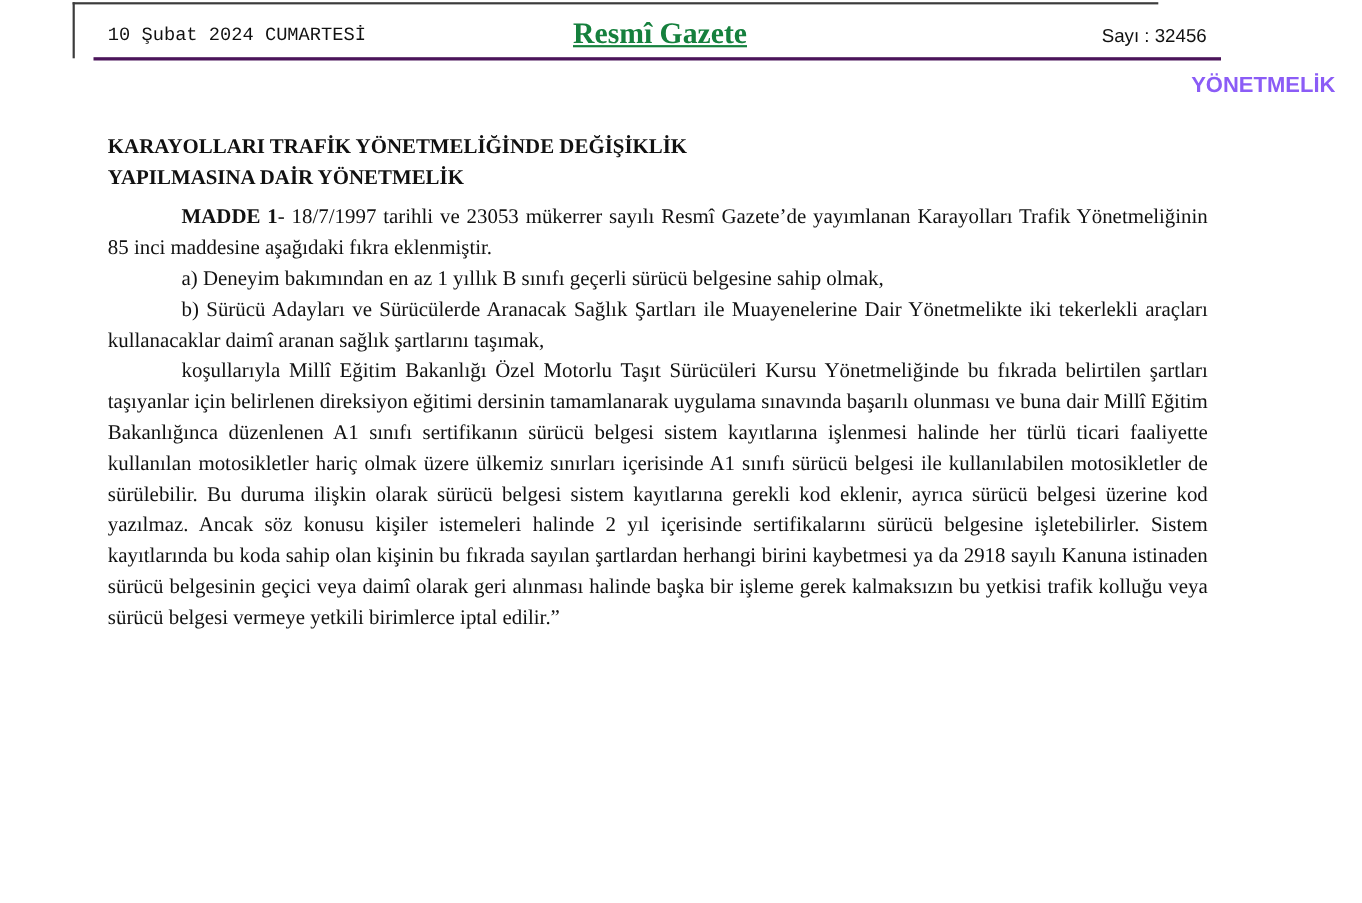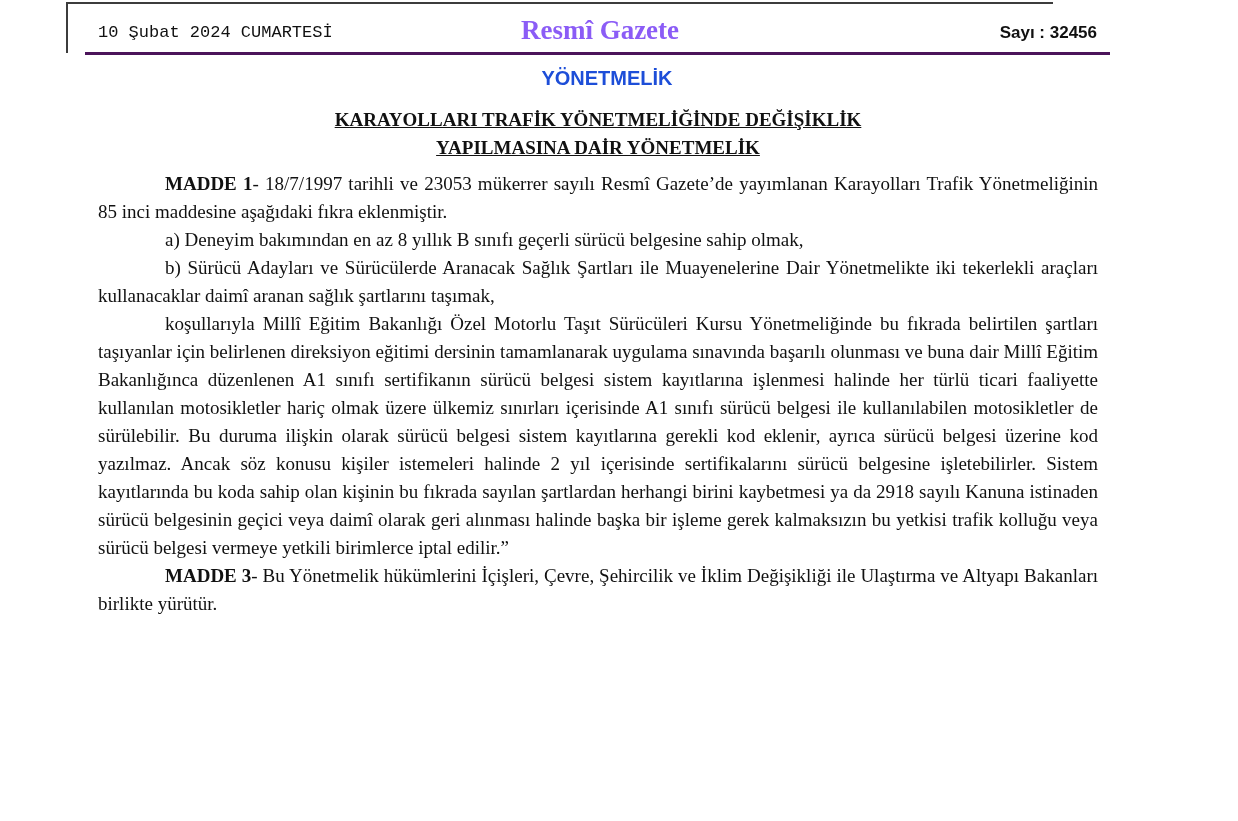--- a/index.html
+++ b/index.html
@@ -28,49 +28,47 @@
   
   .masthead-date {
     position: absolute; left: 98px; top: 23px;
     font-family: Liberation Mono, monospace;
     font-size: 17px; color: #111111; white-space: nowrap;
   }
   .gazette-title {
     position: absolute; left: 0; top: 15px; width: 1200px;
     text-align: center;
     font-family: "Liberation Serif", serif;
-    font-weight: bold; font-size: 27px; color: #8b5cf6;
+    font-weight: bold; font-size: 27px; color: #15803d; text-decoration: underline;
   }
   .masthead-issue {
     position: absolute; right: 141px; top: 23px;
     font-family: "Liberation Sans", sans-serif;
-    font-size: 17px; color: #111111; white-space: nowrap; font-weight: bold;
+    font-size: 17px; color: #111111; white-space: nowrap;
   }
   
   .section-heading {
     position: absolute; left: 0; top: 67px; width: 1214px;
-    text-align: center;
+    text-align: right;
     font-family: "Liberation Sans", sans-serif;
-    font-weight: bold; font-size: 20px; color: #1d4ed8;
+    font-weight: bold; font-size: 20px; color: #8b5cf6;
   }
   
   .content {
     position: absolute; left: 98px; top: 104px; width: 1000px;
     font-size: 19px; line-height: 28px;
   }
   .ministry {
     margin-left: 67px;
     text-decoration: underline;
     white-space: nowrap;
   }
   .reg-title {
-    margin-top: 2px;
-    text-align: center;
+    margin-top: 16px;
     font-weight: bold;
-    text-decoration: underline;
   }
   .body-block { margin-top: 8px; }
   .para {
     margin: 0;
     text-align: justify;
     text-indent: 67px;
   }
   .para b { font-weight: bold; }
 </style>
 </head>
@@ -92,21 +90,20 @@
   <div class="content">
 
 
     <div class="reg-title">
       <div>KARAYOLLARI TRAFİK YÖNETMELİĞİNDE DEĞİŞİKLİK</div>
       <div>YAPILMASINA DAİR YÖNETMELİK</div>
     </div>
 
     <div class="body-block">
       <p class="para"><b>MADDE 1</b><span>- 18/7/1997 tarihli ve 23053 mükerrer sayılı Resmî Gazete’de yayımlanan Karayolları Trafik Yönetmeliğinin 85 inci maddesine aşağıdaki fıkra eklenmiştir.</span></p>
-      <p class="para"><b></b><span>a) Deneyim bakımından en az 8 yıllık B sınıfı geçerli sürücü belgesine sahip olmak,</span></p>
+      <p class="para"><b></b><span>a) Deneyim bakımından en az 1 yıllık B sınıfı geçerli sürücü belgesine sahip olmak,</span></p>
       <p class="para"><b></b><span>b) Sürücü Adayları ve Sürücülerde Aranacak Sağlık Şartları ile Muayenelerine Dair Yönetmelikte iki tekerlekli araçları kullanacaklar daimî aranan sağlık şartlarını taşımak,</span></p>
       <p class="para"><b></b><span>koşullarıyla Millî Eğitim Bakanlığı Özel Motorlu Taşıt Sürücüleri Kursu Yönetmeliğinde bu fıkrada belirtilen şartları taşıyanlar için belirlenen direksiyon eğitimi dersinin tamamlanarak uygulama sınavında başarılı olunması ve buna dair Millî Eğitim Bakanlığınca düzenlenen A1 sınıfı sertifikanın sürücü belgesi sistem kayıtlarına işlenmesi halinde her türlü ticari faaliyette kullanılan motosikletler hariç olmak üzere ülkemiz sınırları içerisinde A1 sınıfı sürücü belgesi ile kullanılabilen motosikletler de sürülebilir. Bu duruma ilişkin olarak sürücü belgesi sistem kayıtlarına gerekli kod eklenir, ayrıca sürücü belgesi üzerine kod yazılmaz. Ancak söz konusu kişiler istemeleri halinde 2 yıl içerisinde sertifikalarını sürücü belgesine işletebilirler. Sistem kayıtlarında bu koda sahip olan kişinin bu fıkrada sayılan şartlardan herhangi birini kaybetmesi ya da 2918 sayılı Kanuna istinaden sürücü belgesinin geçici veya daimî olarak geri alınması halinde başka bir işleme gerek kalmaksızın bu yetkisi trafik kolluğu veya sürücü belgesi vermeye yetkili birimlerce iptal edilir.”</span></p>
-      <p class="para"><b>MADDE 3</b><span>- Bu Yönetmelik hükümlerini İçişleri, Çevre, Şehircilik ve İklim Değişikliği ile Ulaştırma ve Altyapı Bakanları birlikte yürütür.</span></p>
     </div>
 
   </div>
 
 </div>
 
 </body></html>

